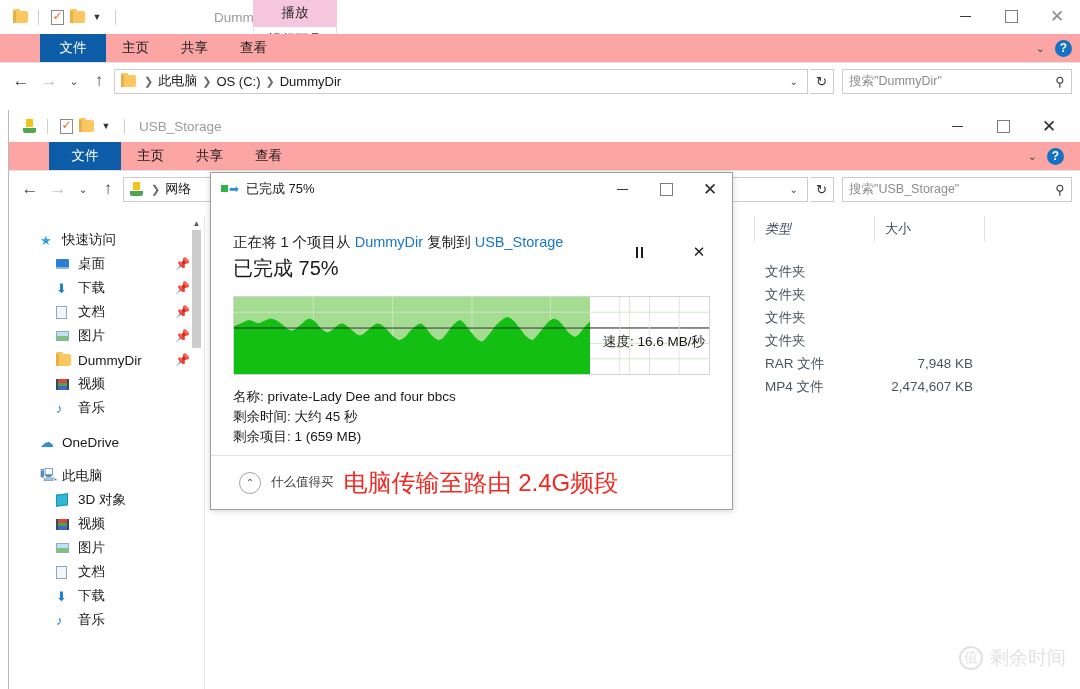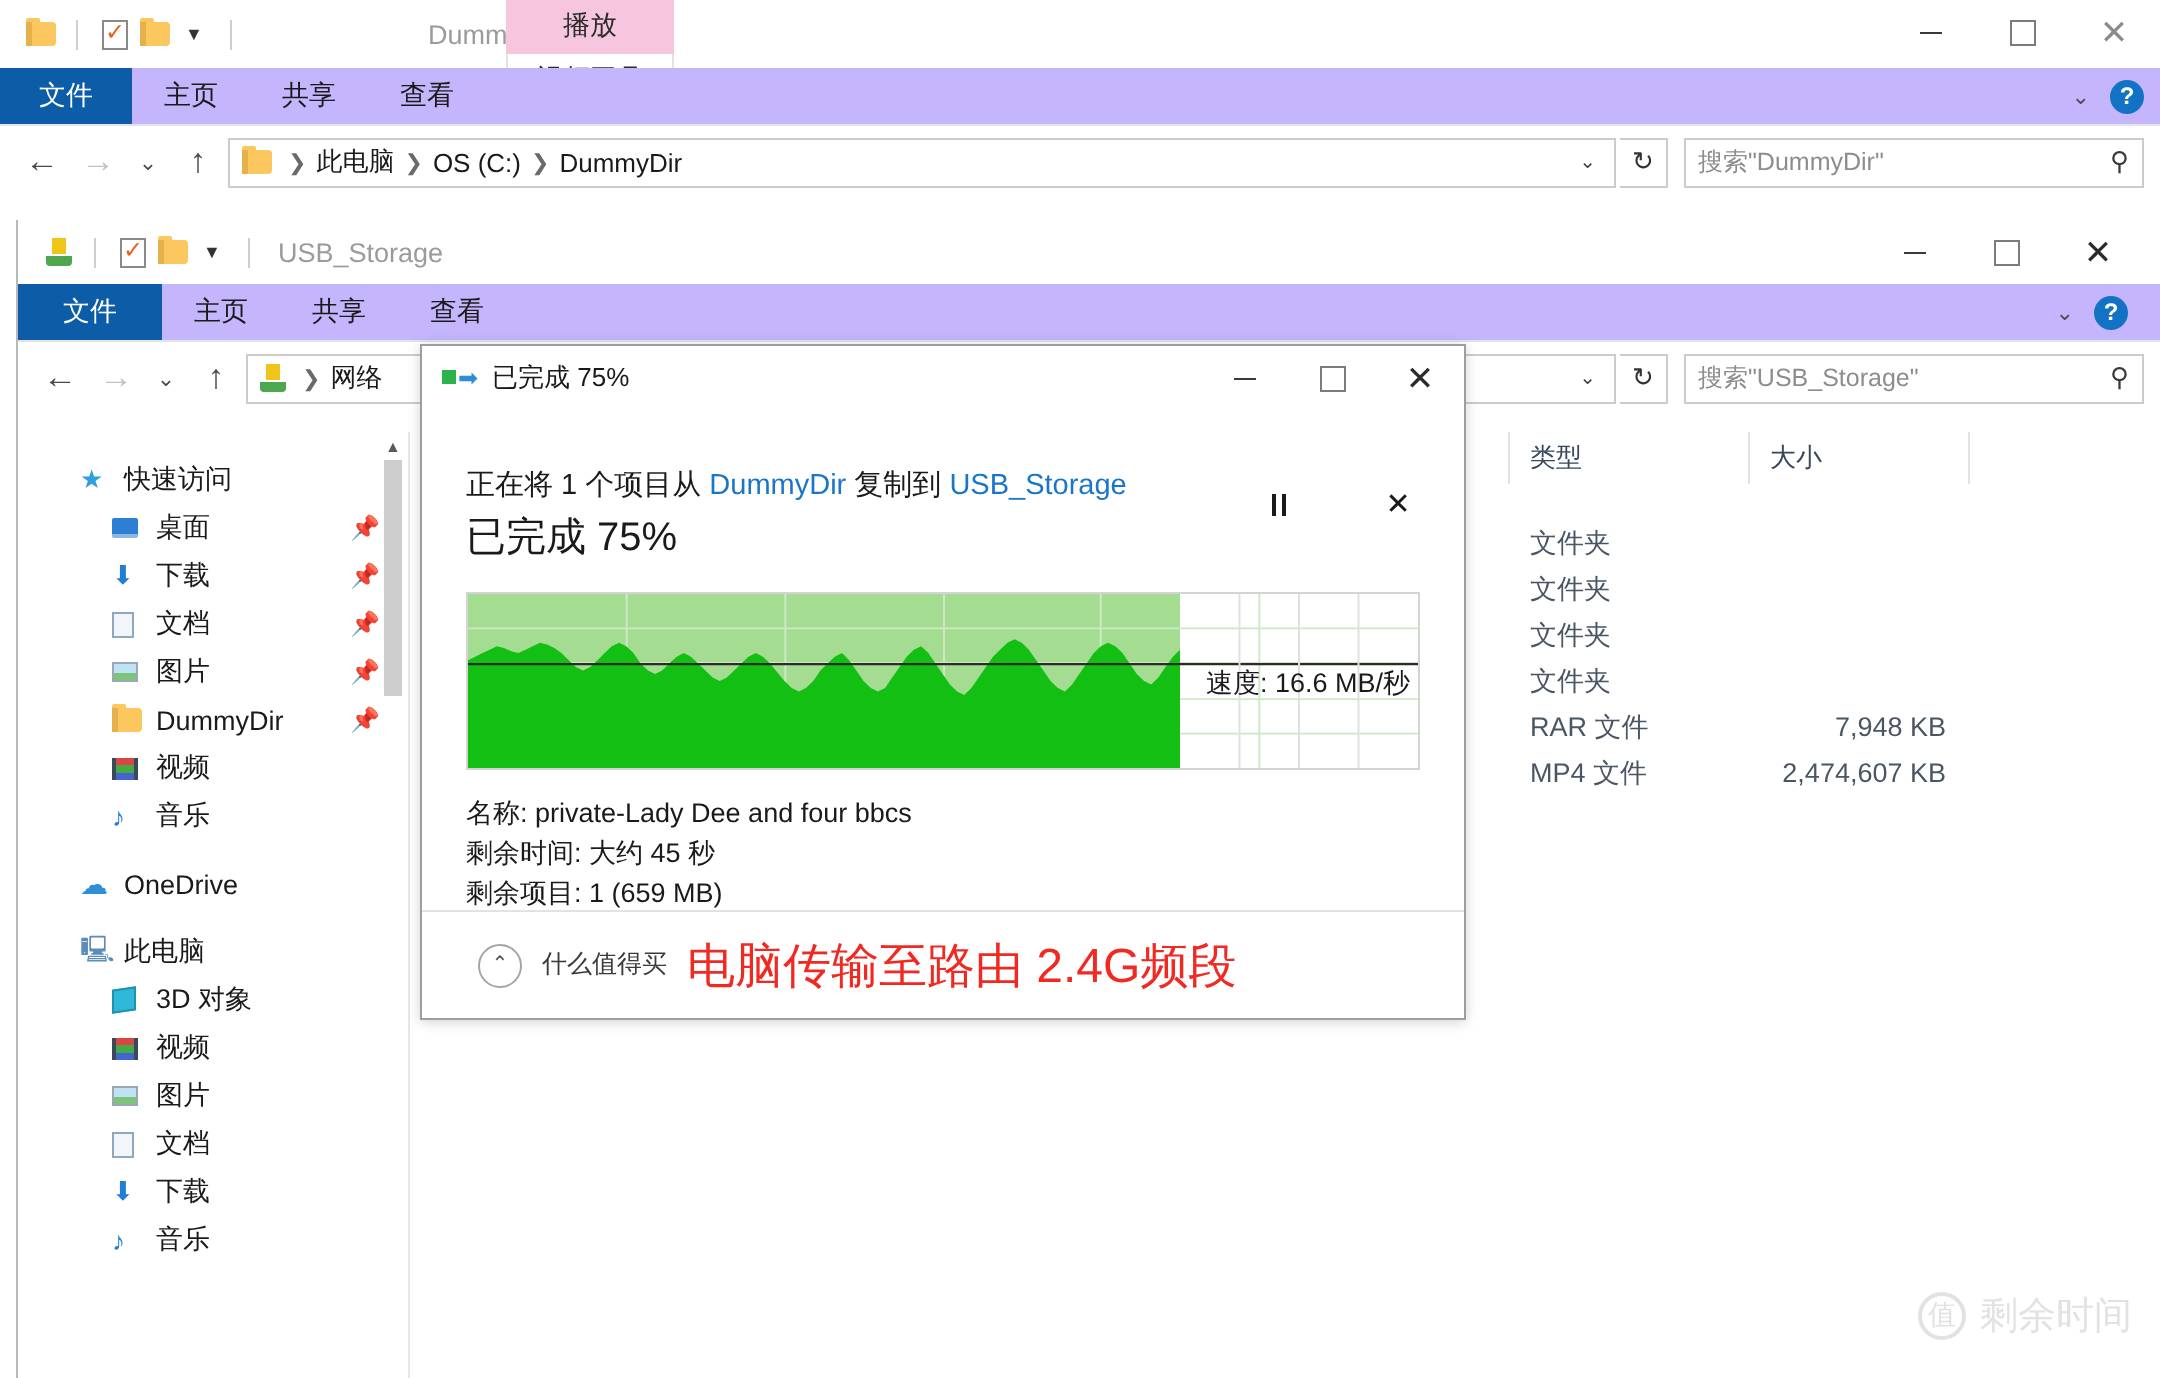--- a/index.html
+++ b/index.html
@@ -70,21 +70,21 @@
     width: 46px; height: 32px; display: flex; align-items: center; justify-content: center;
     color: #6d6d6d; font-size: 14px;
   }
   .wbtn.min::after { content: ""; width: 11px; height: 1px; background: #3a3a3a; }
   .wbtn.max::after { content: ""; width: 11px; height: 11px; border: 1px solid #7c7c7c; }
   .wbtn.cls { font-size: 17px; color: #8b8b8b; font-weight: 300; }
   .wbtn.cls.dark { color: #2b2b2b; }
 
   .ribbon {
     height: 28px; display: flex; align-items: stretch;
-    position: relative; background: #c4b5fd;
+    position: relative; background: #fca5a5; padding-left: 40px;
   }
   .rb-file {
     width: 66px; background: #0d5ca8; color: #fff; font-size: 13.5px;
     display: flex; align-items: center; justify-content: center;
   }
   .rb-tab {
     padding: 0 16px; font-size: 13.5px; color: #1a1a1a;
     display: flex; align-items: center;
   }
   .rb-right { position: absolute; right: 8px; top: 0; height: 28px; display: flex; align-items: center; gap: 10px; }
@@ -142,21 +142,21 @@
     position: absolute; right: 2px; top: 0; width: 11px; bottom: 0; background: #fff;
   }
   .navscroll .thumb { position: absolute; left: 1px; width: 9px; background: #cdcdcd; }
   .navscroll .arrow { position: absolute; left: 0; width: 11px; height: 14px; font-size: 8px; color: #5a5a5a; display:flex; align-items:center; justify-content:center;}
 
   .listpane { flex: 1; position: relative; background: #fff; border-left: 1px solid #e6e6e6; }
   .colhdr { height: 26px; display: flex; align-items: center; font-size: 13px; color: #38485c; }
   .col { border-right: 1px solid #e2e2e2; height: 26px; display: flex; align-items: center; padding-left: 10px; }
   .col-name { width: 360px; }
   .col-date { width: 190px; }
-  .col-type { width: 120px; }
+  .col-type { width: 120px; font-style: italic; }
   .col-size { width: 110px; }
   .row { height: 23px; display: flex; align-items: center; font-size: 13.5px; color: #4a5663; }
   .cell-type { width: 120px; padding-left: 10px; }
   .cell-size { width: 110px; text-align: right; padding-right: 12px; }
 
   
   .outer-scroll { position: absolute; left: 0; top: 106px; width: 9px; bottom: 0; background: #fff; }
 
   
   #copydlg {
@@ -174,21 +174,21 @@
 
   .dlg-body { padding: 16px 22px 0 22px; }
   .dlg-line1 { font-size: 14.5px; color: #1a1a1a; margin-bottom: 3px; margin-top: 12px; }
   .dlg-line1 .blue { color: #1976c8; }
   .dlg-line2 { font-size: 20px; color: #1a1a1a; font-weight: normal; }
   .dlg-actions { position: absolute; right: 22px; top: 68px; display: flex; gap: 38px; align-items: center; }
   .act-btn { width: 22px; height: 22px; display:flex; align-items:center; justify-content:center; font-size: 15px; color: #1a1a1a; }
   .pause-glyph { display:flex; gap:3px; }
   .pause-glyph i { display:block; width:2px; height:11px; background:#1a1a1a; }
 
-  .graph-wrap { position: relative; margin: 14px 22px 0 22px; height: 89px; border: 1px solid #d4d4d4; background: #fff; }
+  .graph-wrap { position: relative; margin: 14px 22px 0 22px; height: 79px; border: 1px solid #d4d4d4; background: #fff; }
   .graph-svg { display: block; width: 100%; height: 100%; }
   .speed-lbl {
     position: absolute; right: 4px; top: 36px; font-size: 13.5px; color: #1a1a1a;
     background: transparent; white-space: nowrap;
   }
 
   .dlg-details { margin: 12px 22px 0 22px; font-size: 13.5px; color: #1a1a1a; line-height: 20px; }
 
   .dlg-footer {
     position: absolute; left: 0; right: 0; bottom: 0; height: 54px;

